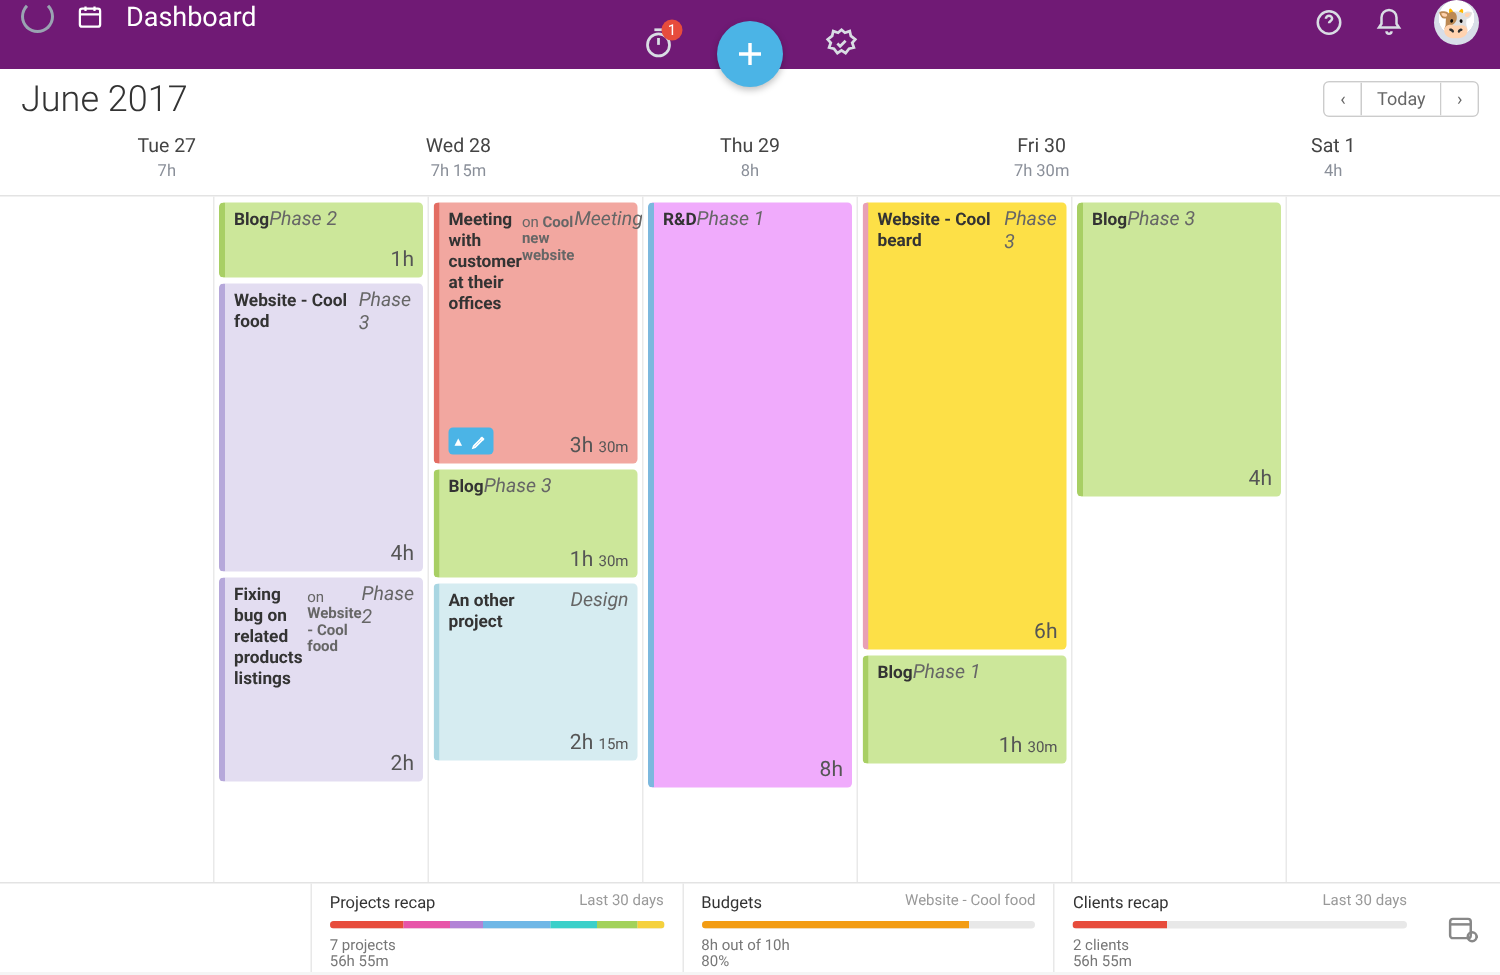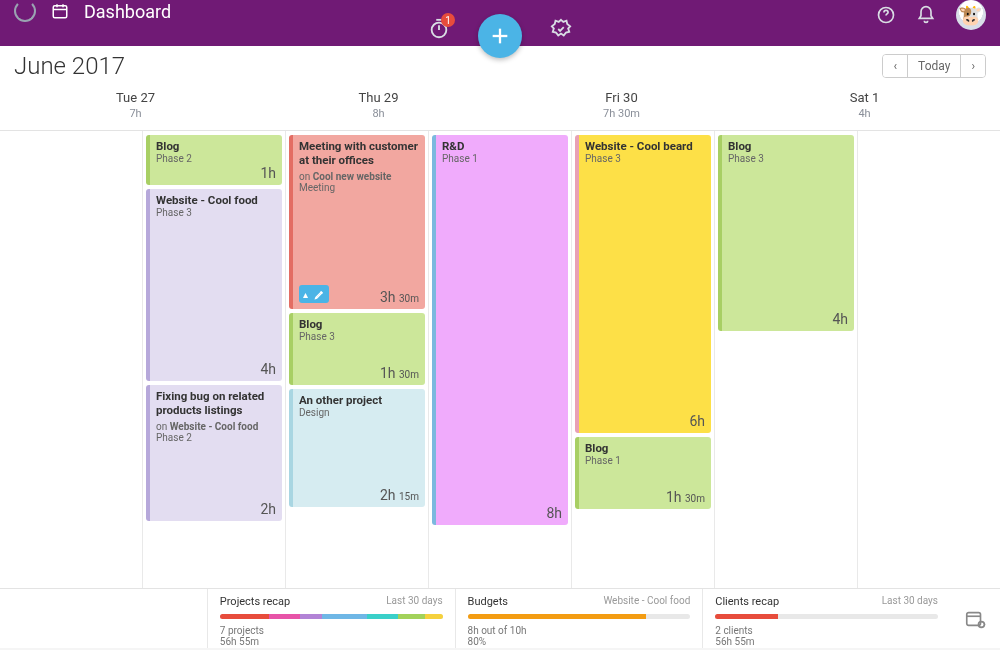--- a/index.html
+++ b/index.html
@@ -21,23 +21,23 @@
 .today-group { display: flex; border: 1px solid #ccc; border-radius: 4px; overflow: hidden; }
 .today-group button { background: #fff; border: none; border-right: 1px solid #ccc; padding: 4px 10px; font-size: 12px; color: #666; cursor: pointer; }
 .today-group button:last-child { border-right: none; }
 .dayrow { display: flex; margin-top: 6px; }
 .daycol-h { flex: 1; text-align: center; padding: 4px 0 10px 0; }
 .dayname { font-size: 13px; color: #444; }
 .dayhours { font-size: 11px; color: #8a8f99; margin-top: 2px; }
 .grid { display: flex; background: #fff; height: 458px; border-top: 1px solid #e3e3e3; }
 .col { flex: 1; border-right: 1px solid #e9e9e9; padding: 4px 3px; display: flex; flex-direction: column; gap: 4px; overflow: hidden; }
 .col:last-child { border-right: none; }
-.card { border-radius: 3px; padding: 4px 6px; font-size: 11px; color: #333; position: relative; border-left: 4px solid transparent; display: flex; flex-direction: column; }
+.card { border-radius: 3px; padding: 4px 6px; font-size: 11px; color: #333; position: relative; border-left: 4px solid transparent; display: flex; flex-direction: row; }
 .card .ct { font-weight: 700; font-size: 11.5px; }
-.card .sub { font-size: 10px; color: #666; }
+.card .sub { font-size: 13px; color: #666; font-style: italic; }
 .card .on { font-size: 10px; color: #666; margin-top: 4px; }
 .card .dur { position: absolute; right: 6px; bottom: 4px; font-size: 14px; color: #555; }
 .card .dur .m { font-size: 10px; }
 .green { background: #cce79a; border-left-color: #a8cf64; }
 .purple { background: #e3ddf1; border-left-color: #b6a8da; }
 .red { background: #f2a7a0; border-left-color: #e36d63; }
 .lightblue { background: #d6ecf1; border-left-color: #a9d6e2; }
 .blue { background: #f0abfc; border-left-color: #7cb8de; }
 .pink { background: #fde047; border-left-color: #e8a0b5; }
 .edit-pill { position: absolute; left: 6px; bottom: 6px; background: #4bb4e6; border-radius: 3px; display: flex; align-items: center; height: 18px; padding: 0 4px; gap: 6px; }
@@ -117,20 +117,24 @@
       <button>Today</button>
       <button>›</button>
     </div>
   </div>
   <div class="dayrow">
     <div class="daycol-h">
         <div class="dayname">Tue 27</div>
         <div class="dayhours">7h</div>
       </div>
     <div class="daycol-h">
+        <div class="dayname">Wed 28</div>
+        <div class="dayhours">7h 15m</div>
+      </div>
+    <div class="daycol-h">
         <div class="dayname">Thu 29</div>
         <div class="dayhours">8h</div>
       </div>
     <div class="daycol-h">
         <div class="dayname">Fri 30</div>
         <div class="dayhours">7h 30m</div>
       </div>
     <div class="daycol-h">
         <div class="dayname">Sat 1</div>
         <div class="dayhours">4h</div>

